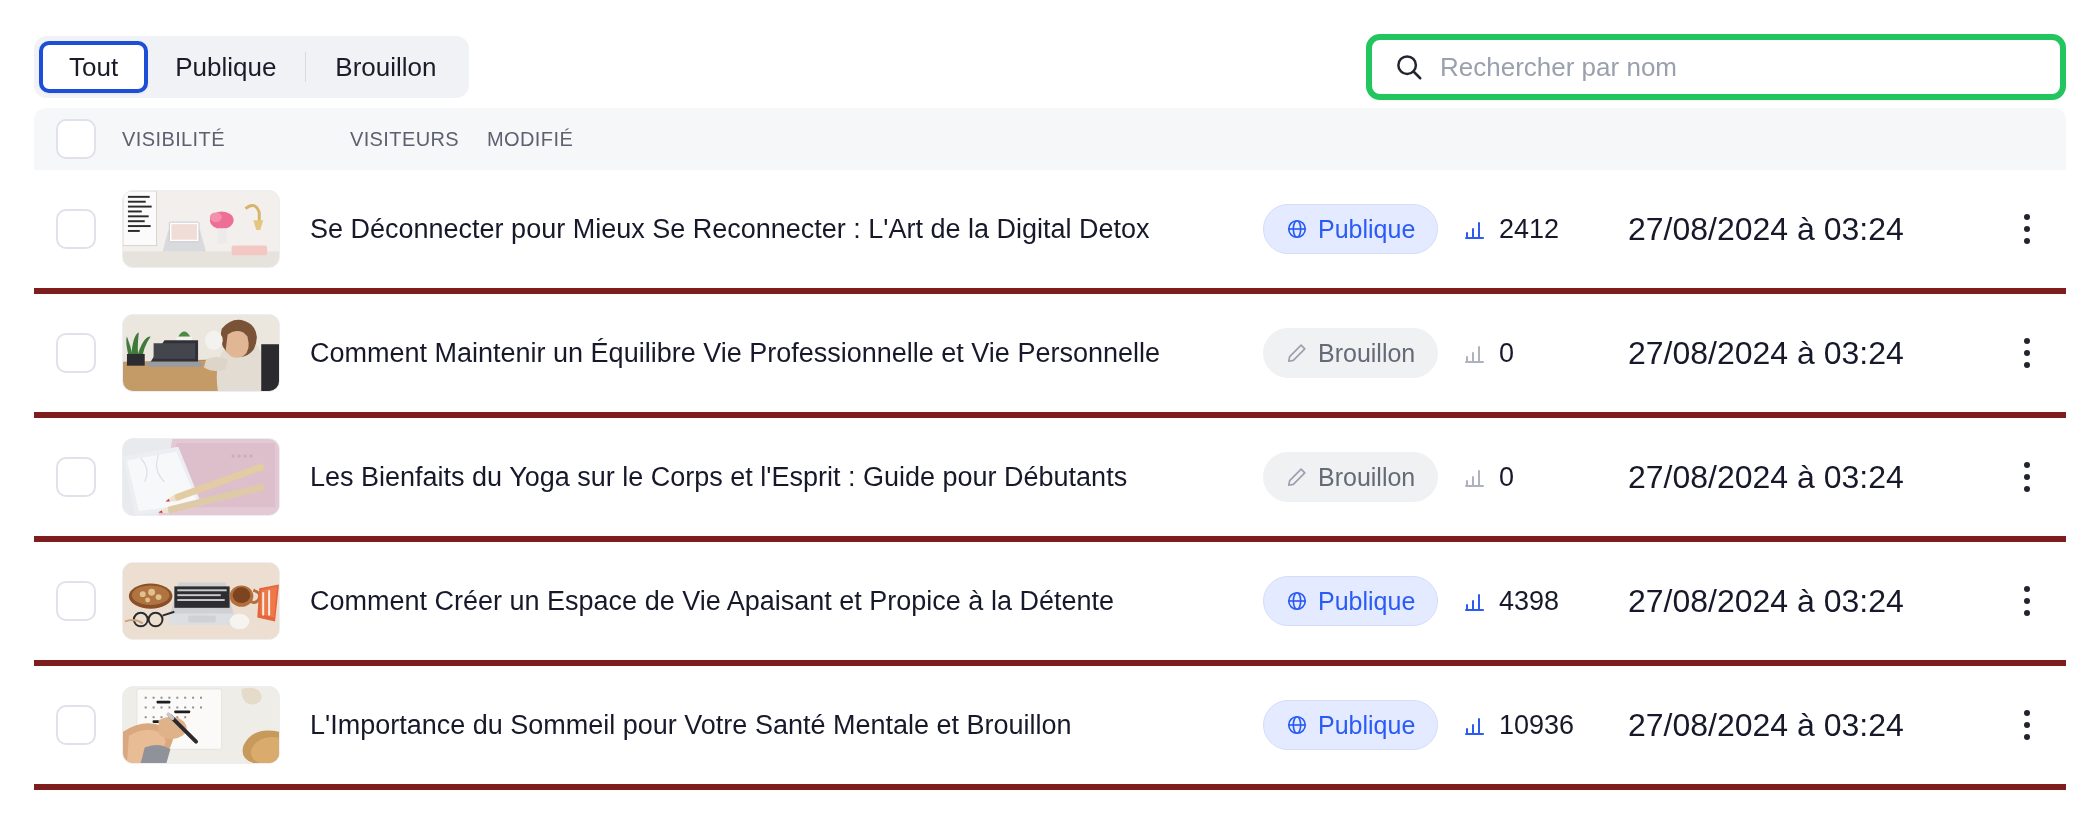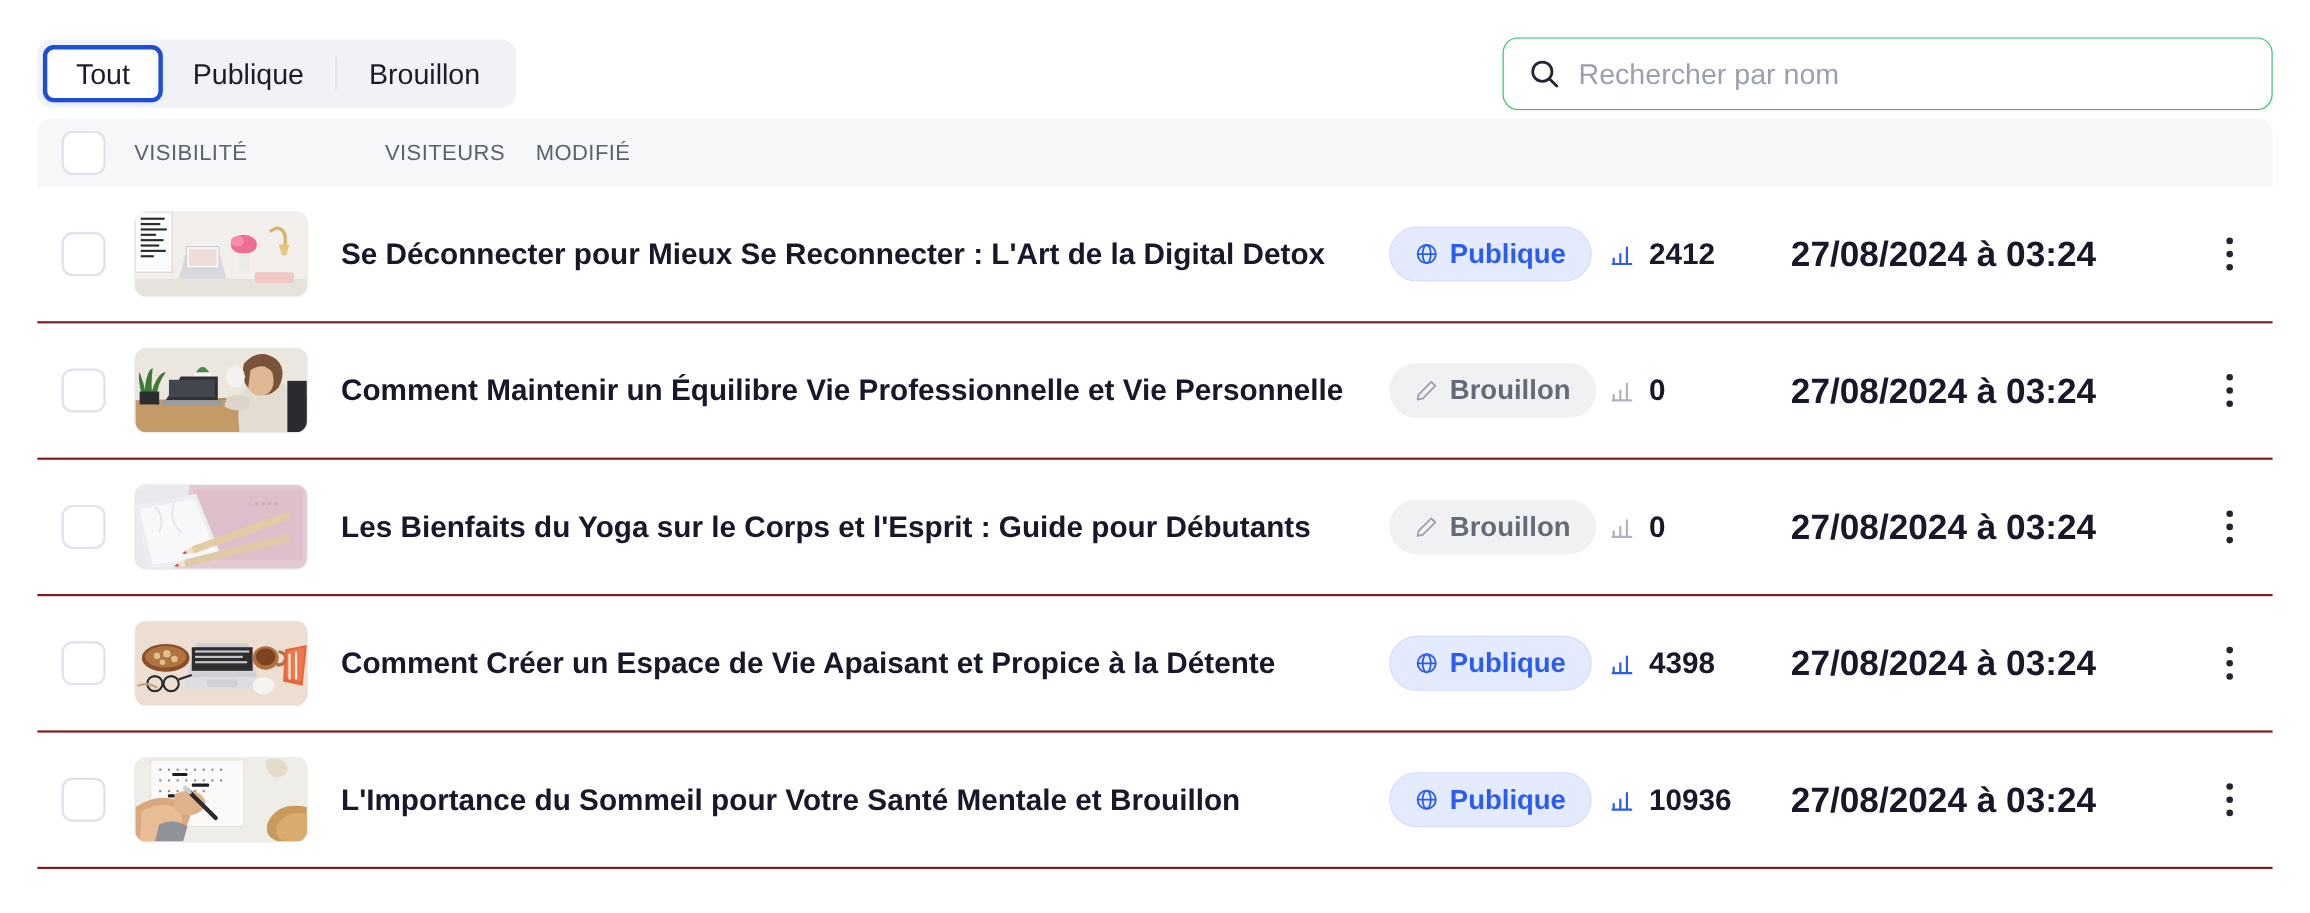--- a/index.html
+++ b/index.html
@@ -58,21 +58,21 @@
   .seg-divider {
     width: 1px;
     height: 30px;
     background: #d7d9e0;
     margin: 0 2px;
   }
 
   .searchbox {
     width: 700px;
     height: 66px;
-    border: 1px solid #22c55e;
+    border: 6px solid #22c55e;
     border-radius: 14px;
     display: flex;
     align-items: center;
     padding: 0 22px;
     gap: 16px;
     background: #ffffff;
     box-shadow: 0 1px 2px rgba(16,24,40,.04);
   }
   .searchbox svg { flex: 0 0 auto; display: block; }
   .search-input {
@@ -98,22 +98,21 @@
     font-size: 20px;
     letter-spacing: .4px;
     color: #5c6170;
     font-weight: normal;
   }
 
   .trow {
     display: flex;
     align-items: center;
     height: 124px;
-    border-bottom: 2px solid #7f1d1d;
-    font-weight: bold;
+    border-bottom: 6px solid #7f1d1d;
   }
 
   
   .c-check  { width: 88px; display: flex; align-items: center; justify-content: flex-start; padding-left: 22px; flex: 0 0 auto; }
   .c-title  { flex: 1 1 auto; display: flex; align-items: center; gap: 30px; min-width: 0; }
   .c-vis    { width: 200px; flex: 0 0 auto; }
   .c-visit  { width: 165px; flex: 0 0 auto; text-align: center; }
   .c-mod    { width: 360px; flex: 0 0 auto; }
   .c-menu   { width: 78px; flex: 0 0 auto; display: flex; justify-content: center; }
 

